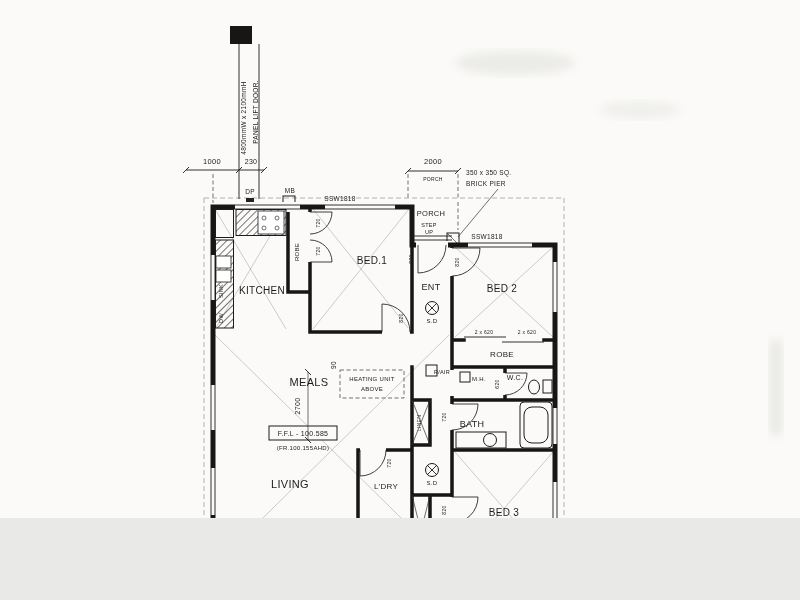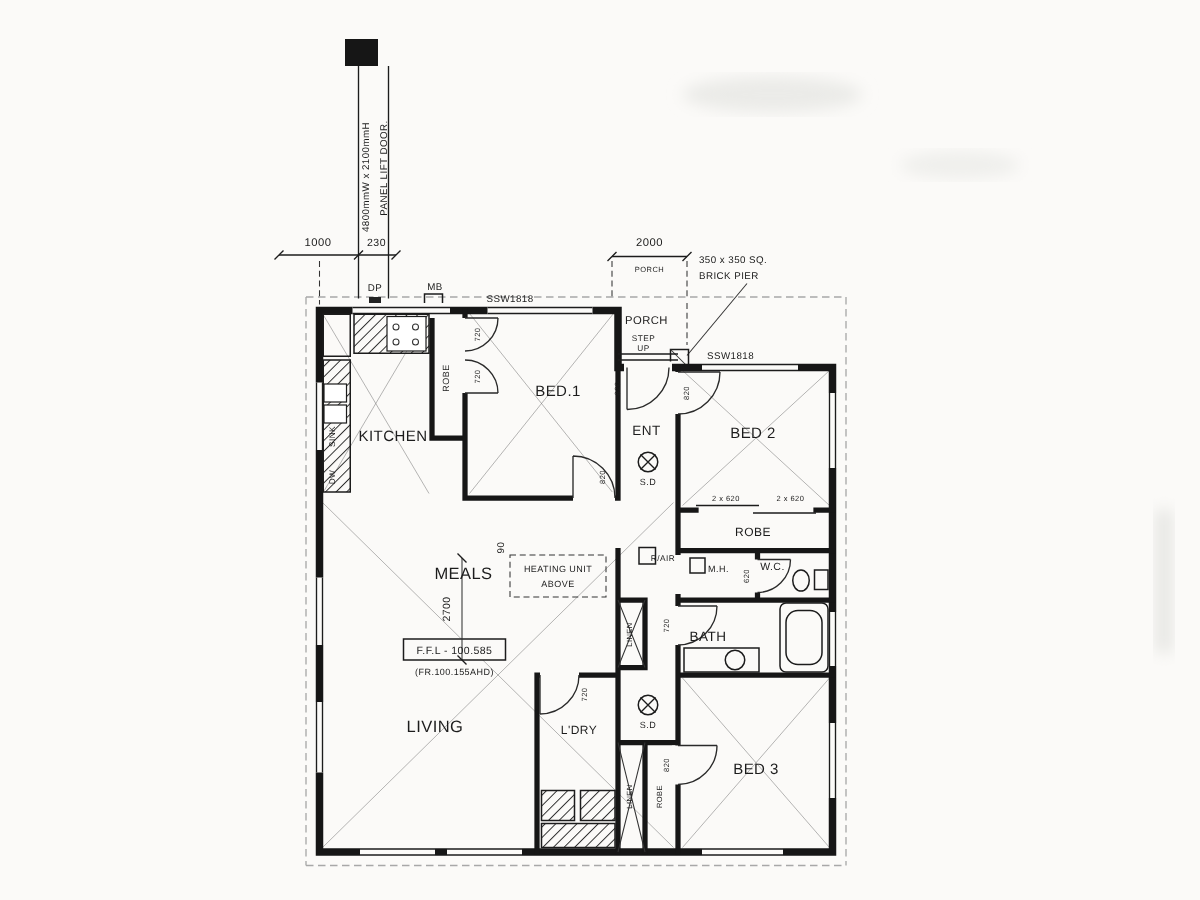--- a/index.html
+++ b/index.html
@@ -1,16 +1,16 @@
 <!DOCTYPE html>
 <html><head>
 <meta charset="utf-8">
 <style>
   html,body{margin:0;padding:0;background:#e9e9e7;}
-  .page{position:relative;width:800px;height:600px;background:#fbfaf8;overflow:hidden;}
+  .page{position:relative;width:800px;height:518px;background:#fbfaf8;overflow:hidden;}
   svg{position:absolute;left:0;top:0;}
   text{font-family:"Liberation Sans", sans-serif;fill:#1c1c1c;text-anchor:middle;letter-spacing:.3px;}
   .s5{font-size:5px}.s55{font-size:5.5px}.s6{font-size:6px}.s65{font-size:6.5px}
   .s7{font-size:7px}.s75{font-size:7.5px}.s8{font-size:8px}.s9{font-size:9px}
   .s10{font-size:10px}.s11{font-size:11px}
   .start{text-anchor:start}
   .wall-ext{stroke:#161616;stroke-width:5;fill:none;stroke-linecap:square}
   .wall-int{stroke:#161616;stroke-width:3.5;fill:none;stroke-linecap:square}
   .thin{stroke:#1c1c1c;stroke-width:.9;fill:none}
   .vthin{stroke:#333;stroke-width:.7;fill:none}

